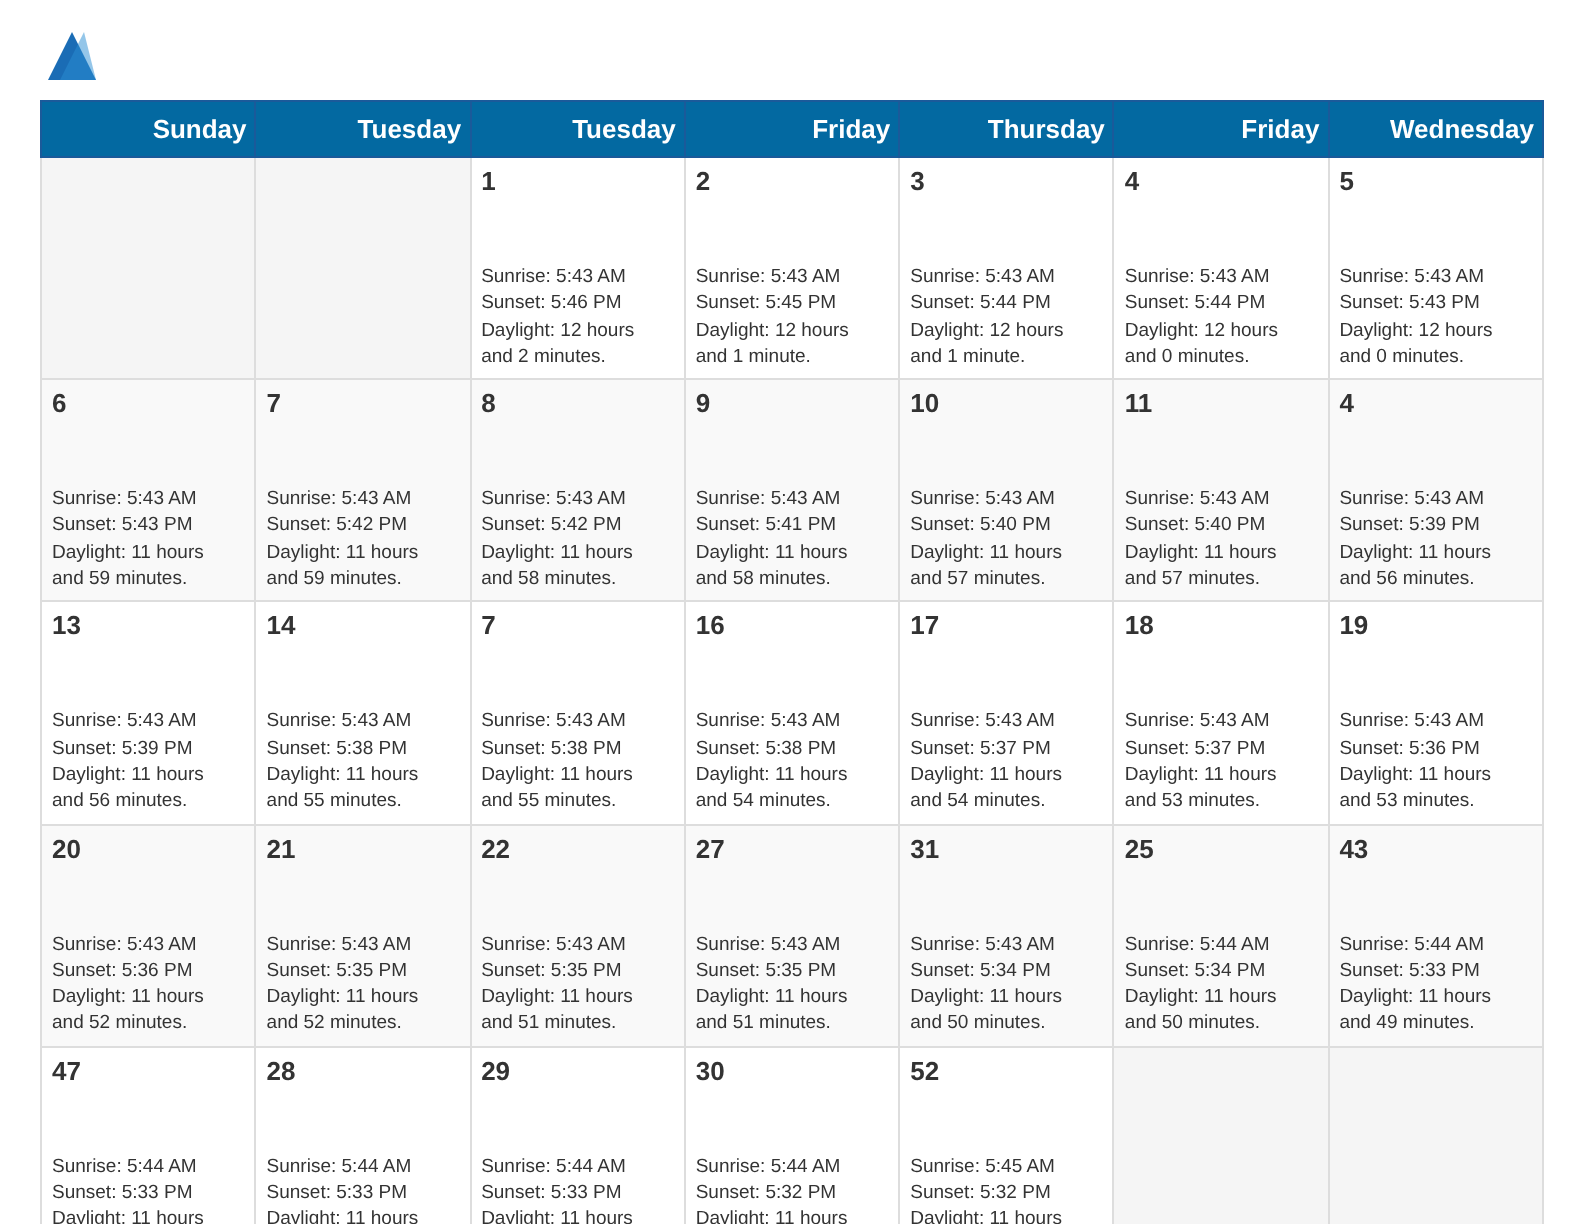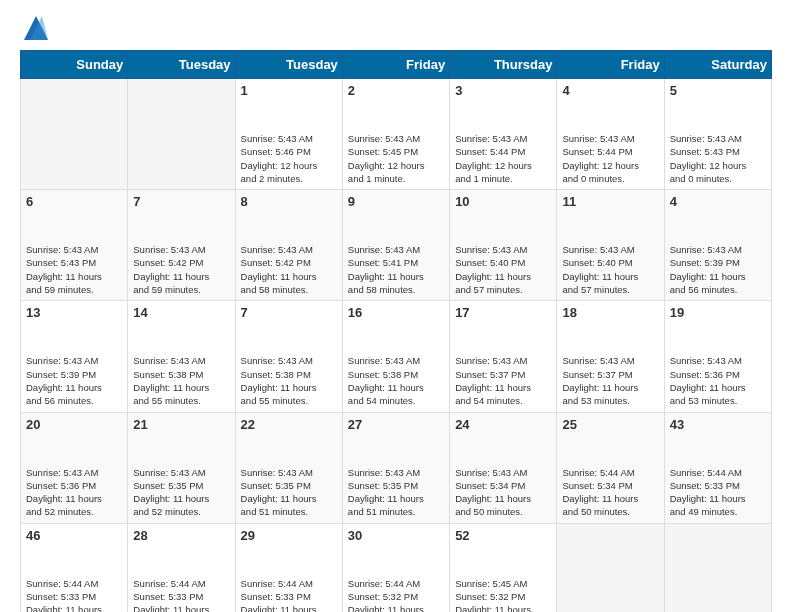--- a/index.html
+++ b/index.html
@@ -121,21 +121,21 @@
 
 <table class="calendar">
   <thead>
     <tr>
     <th>Sunday</th>
         <th>Tuesday</th>
         <th>Tuesday</th>
         <th>Friday</th>
         <th>Thursday</th>
         <th>Friday</th>
-        <th>Saturday</th>
+        <th>Wednesday</th>
       </tr>
   </thead>
   <tbody id="calendar-body">
   <tr>
         <td class="empty-cell"></td>
         <td class="empty-cell"></td>
         <td>
           <span class="day-number">1</span>
           <div class="day-info">Sunrise: 5:43 AM<br>Sunset: 5:46 PM<br>Daylight: 12 hours<br>and 2 minutes.</div>
         </td>
@@ -227,35 +227,35 @@
         </td>
         <td>
           <span class="day-number">22</span>
           <div class="day-info">Sunrise: 5:43 AM<br>Sunset: 5:35 PM<br>Daylight: 11 hours<br>and 51 minutes.</div>
         </td>
         <td>
           <span class="day-number">27</span>
           <div class="day-info">Sunrise: 5:43 AM<br>Sunset: 5:35 PM<br>Daylight: 11 hours<br>and 51 minutes.</div>
         </td>
         <td>
-          <span class="day-number">24</span>
+          <span class="day-number">31</span>
           <div class="day-info">Sunrise: 5:43 AM<br>Sunset: 5:34 PM<br>Daylight: 11 hours<br>and 50 minutes.</div>
         </td>
         <td>
           <span class="day-number">25</span>
           <div class="day-info">Sunrise: 5:44 AM<br>Sunset: 5:34 PM<br>Daylight: 11 hours<br>and 50 minutes.</div>
         </td>
         <td>
           <span class="day-number">43</span>
           <div class="day-info">Sunrise: 5:44 AM<br>Sunset: 5:33 PM<br>Daylight: 11 hours<br>and 49 minutes.</div>
         </td>
       </tr>
       <tr>
         <td>
-          <span class="day-number">46</span>
+          <span class="day-number">47</span>
           <div class="day-info">Sunrise: 5:44 AM<br>Sunset: 5:33 PM<br>Daylight: 11 hours<br>and 49 minutes.</div>
         </td>
         <td>
           <span class="day-number">28</span>
           <div class="day-info">Sunrise: 5:44 AM<br>Sunset: 5:33 PM<br>Daylight: 11 hours<br>and 48 minutes.</div>
         </td>
         <td>
           <span class="day-number">29</span>
           <div class="day-info">Sunrise: 5:44 AM<br>Sunset: 5:33 PM<br>Daylight: 11 hours<br>and 48 minutes.</div>
         </td>

